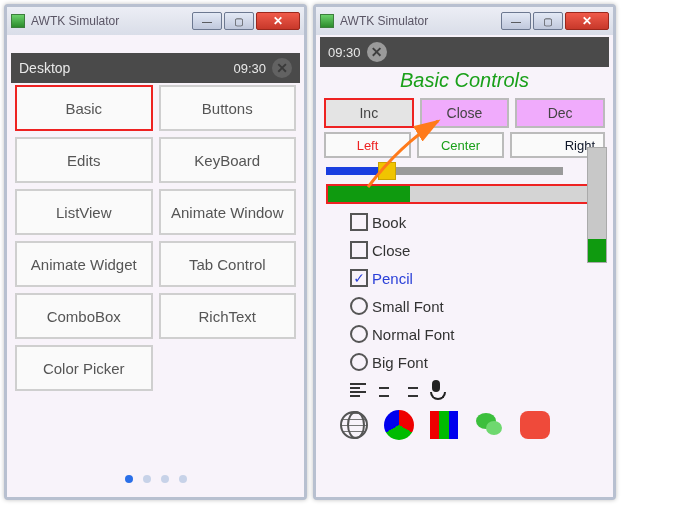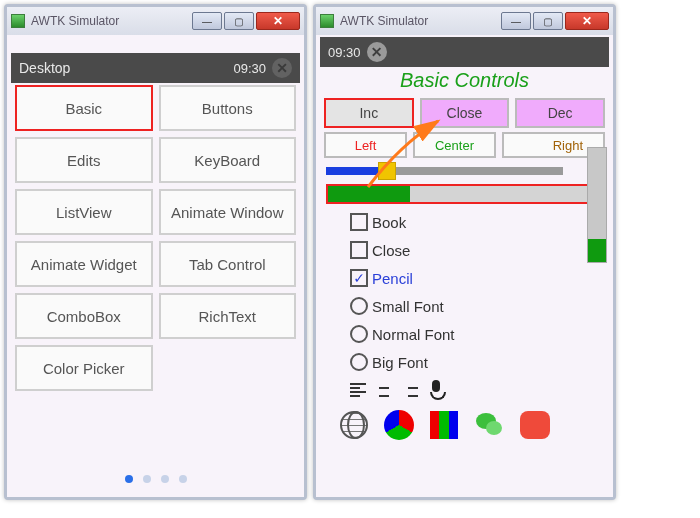--- a/index.html
+++ b/index.html
@@ -153,21 +153,21 @@
   .tabbtn {
     flex: 1;
     height: 26px;
     border: 2px solid #bbb;
     background: #fafafa;
     display: flex; align-items: center; justify-content: center;
     font-size: 13px;
   }
   .tabbtn.left { color: #e22; }
   .tabbtn.center { color: #1aa01a; }
-  .tabbtn.right { color: #a16207; justify-content: flex-end; padding-right: 20px; }
+  .tabbtn.right { color: #0f172a; justify-content: flex-end; padding-right: 8px; }
   
   .slider-area { padding: 4px 6px 0 6px; position: relative; }
   .slider {
     height: 14px;
     position: relative;
     margin-bottom: 6px;
   }
   .slider .track {
     position: absolute;
     top: 3px; height: 8px;

